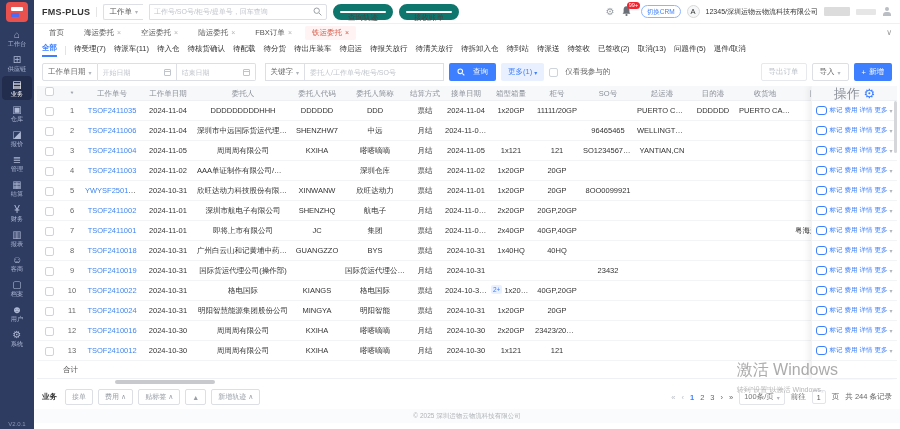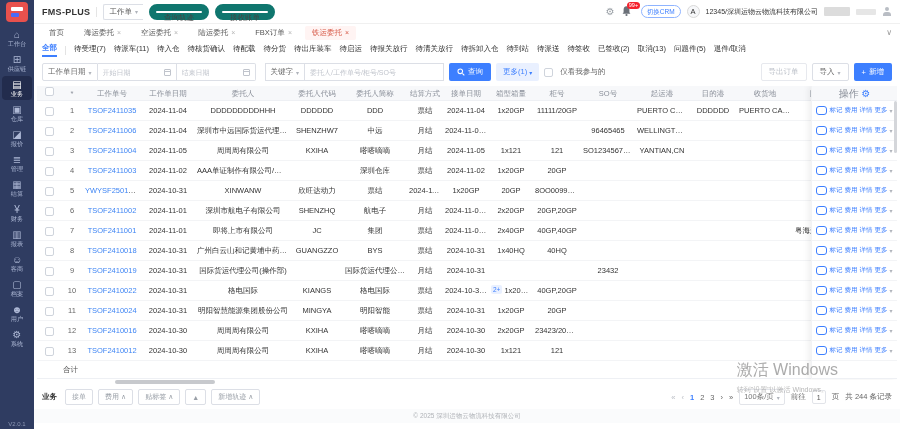--- a/index.html
+++ b/index.html
@@ -63,21 +63,21 @@
   .fld.joined-l { border-radius:2px 0 0 2px; }
   .fld.joined-m { border-left:none; border-radius:0; }
   .fld.joined-r { border-left:none; border-radius:0 2px 2px 0; }
   .fld input { border:none; outline:none; font-size:7px; width:58px; color:#333; }
   .fld input::placeholder { color:#c0c4cc; }
   .kw-input { width:128px !important; }
   .cal-ico { width:7px; height:7px; border:1px solid #c0c4cc; border-radius:1px; position:relative; }
   .cal-ico:before { content:""; position:absolute; left:0; right:0; top:1.5px; height:1px; background:#c0c4cc; }
   .caret { color:#b0b4bb; font-size:6px; }
   .btn-query { height:18px; background:#3d7fff; color:#fff; border:none; border-radius:2px; font-size:7.5px;
-    padding:0 8px; display:flex; align-items:center; gap:3px; cursor:pointer; }
+    padding:0 8px; display:flex; align-items:center; gap:8px; cursor:pointer; }
   .btn-more { height:18px; background:#e9f0ff; color:#3d7fff; border:none; border-radius:2px; font-size:7.5px;
     padding:0 7px; display:flex; align-items:center; gap:2px; cursor:pointer; }
   .btn-more .caret { color:#3d7fff; }
   .chk { width:9px; height:9px; border:1px solid #cfd4dc; border-radius:2px; background:#fff; display:inline-block; }
   .chk-label { color:#666; margin-left:2px; }
   .btn-plain { height:18px; background:#fff; border:1px solid #dcdfe6; border-radius:2px; font-size:7.5px;
     color:#666; padding:0 7px; display:flex; align-items:center; gap:3px; cursor:pointer; }
   .btn-plain.dim { color:#b9bec7; border-color:#e7e9ee; }
   .btn-add { height:18px; background:#3d7fff; border:none; border-radius:2px; font-size:7.5px; color:#fff;
     padding:0 8px; display:flex; align-items:center; gap:3px; cursor:pointer; }
@@ -91,21 +91,21 @@
     text-overflow:ellipsis; white-space:nowrap; border-bottom:1px solid #f3f4f6; padding:0 2px; }
   .td .chk { vertical-align:middle; }
   .seq { color:#666; }
   .link { color:#4086f4; cursor:pointer; }
   .box-badge { display:inline-block; background:#e9f0ff; color:#3d7fff; border-radius:2px; font-size:6.5px;
     line-height:9px; padding:0 2px; margin-right:2px; vertical-align:1px; }
   .total-row .td { height:18px; line-height:18px; color:#555; border-bottom:1px solid #eef0f4; }
   .total-lbl { text-align:left !important; }
   .actions-col { position:absolute; top:0; right:0; width:86px; background:#fff; z-index:5;
     box-shadow:-3px 0 6px rgba(0,0,0,.06); border-left:1px solid #f2f3f5; }
-  .act-h { height:15px; line-height:15px; background:#f7f8fa; color:#8a8f99; font-size:10px; text-align:center;
+  .act-h { height:15px; line-height:15px; background:#f7f8fa; color:#8a8f99; font-size:13px; text-align:center;
     border-bottom:1px solid #eef0f4; }
   .act-h .g { color:#3d7fff; }
   .act-row { height:20px; display:flex; align-items:center; justify-content:center; gap:2px;
     border-bottom:1px solid #f3f4f6; font-size:6.5px; color:#3d7fff; white-space:nowrap; }
   .act-link { cursor:pointer; }
   .chat-icon { width:11px; height:9px; border:1px solid #3d7fff; border-radius:3px; position:relative; flex:0 0 auto; }
   .chat-icon:before { content:"···"; position:absolute; left:1px; top:-4px; font-size:7px; color:#3d7fff; letter-spacing:-1px; }
   .act-total { height:18px; border-bottom:1px solid #eef0f4; }
   .vscroll { position:absolute; right:0; top:15px; width:3px; height:52px; background:#d4d6da; border-radius:2px; z-index:8; }
   .hscroll { height:5px; margin:0 3px; position:relative; }
@@ -196,20 +196,27 @@
     </div>
   <div class="version">V2.0.1</div>
 </div>
 
 <div class="topbar">
   <span class="brand">FMS-PLUS</span>
   <span class="vdiv"></span>
   <span class="scope-select">
     <span>工作单</span>
     <span class="caret">▾</span>
+  </span>
+  <span class="top-search">
+    <input placeholder="工作号/SO号/柜号/提单号，回车查询" style="">
+    <svg width="9" height="9" viewBox="0 0 9 9">
+      <circle cx="3.7" cy="3.7" r="2.7" fill="none" stroke="#9aa0a6" stroke-width="1"></circle>
+      <line x1="6" y1="6" x2="8.4" y2="8.4" stroke="#9aa0a6" stroke-width="1"></line>
+    </svg>
   </span>
   <button class="pill-btn">查询轨迹</button>
   <button class="pill-btn">接收账单</button>
   <span class="spacer"></span>
   <span class="gear-glyph">⚙</span>
   <span class="bell-wrap">
     <svg width="11" height="12" viewBox="0 0 11 12">
       <path d="M5.5 1.2 C3.4 1.2 2.6 2.9 2.6 4.6 L2.6 7.2 L1.6 8.7 L9.4 8.7 L8.4 7.2 L8.4 4.6 C8.4 2.9 7.6 1.2 5.5 1.2 Z" fill="#6b7078"></path>
       <circle cx="5.5" cy="10" r="1.1" fill="#6b7078"></circle>
     </svg>
@@ -418,20 +425,21 @@
           <div class="td"></div>
           <div class="td"></div>
           <div class="td"></div>
           <div class="td"></div>
         </div>
         <div class="gr">
           <div class="td"><span class="chk"></span></div>
           <div class="td seq">5</div>
           <div class="td"><span class="link">YWYSF25010B..</span></div>
           <div class="td">2024-10-31</div>
+          <div class="td">欣旺达动力科技股份有限公司</div>
           <div class="td">XINWANW</div>
           <div class="td">欣旺达动力</div>
           <div class="td">票结</div>
           <div class="td">2024-11-01</div>
           <div class="td">1x20GP</div>
           <div class="td">20GP</div>
           <div class="td">8OO0099921</div>
           <div class="td"></div>
           <div class="td"></div>
           <div class="td"></div>

